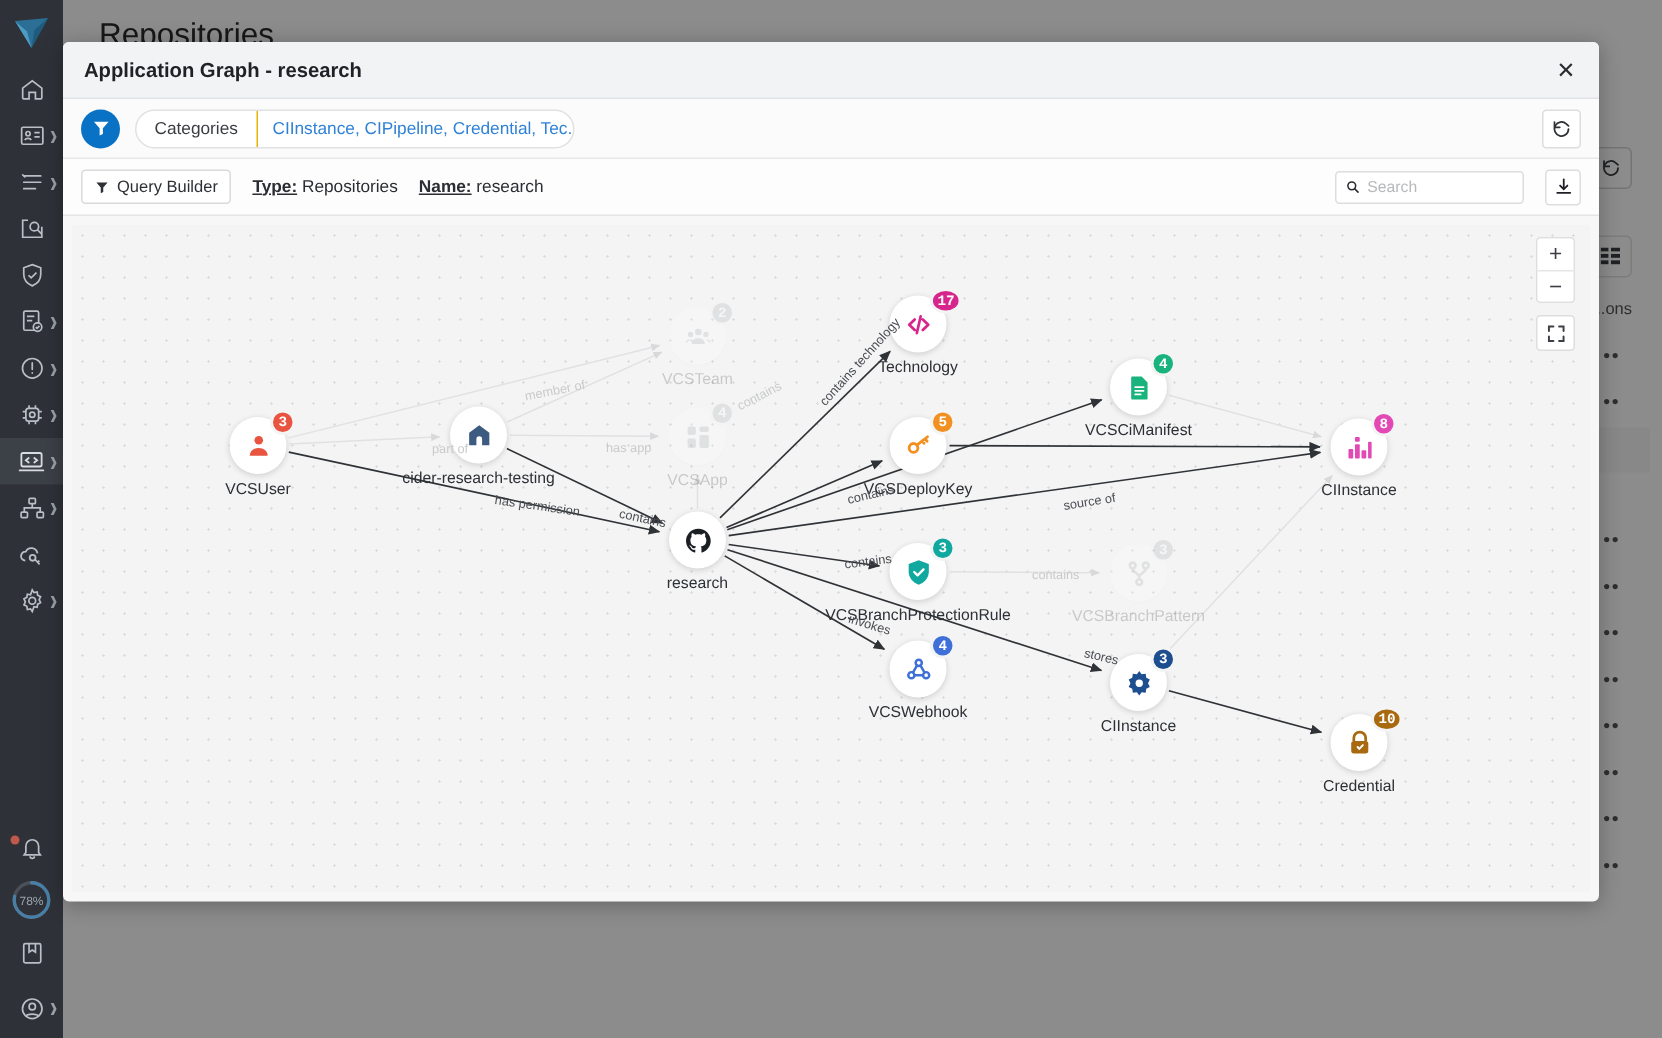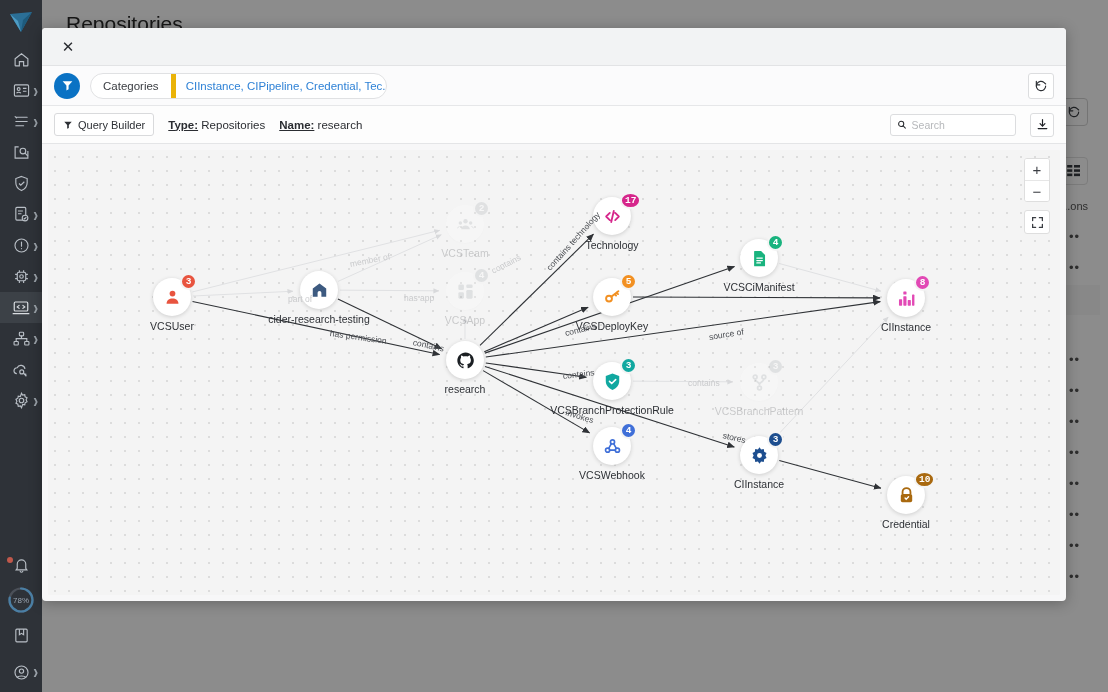--- a/index.html
+++ b/index.html
@@ -101,21 +101,21 @@
     display: flex; align-items: center; justify-content: center;
     flex: 0 0 26px;
   }
   .pill {
     display: flex; align-items: center; height: 26px;
     background: #ffffff; border: 1px solid #e0e1e3; border-radius: 13px;
     overflow: hidden;
   }
   .pill .seg-label {
     font-size: 11.5px; color: #3a3d42; padding: 0 12px;
-    border-right: 5px solid #eab308; line-height: 24px;
+    border-right: 1px solid #eab308; line-height: 24px;
   }
   .pill .seg-value {
     font-size: 11.5px; color: #2f82d6; padding: 0 8px 0 10px; line-height: 24px;
     display: flex; align-items: center; gap: 8px;
     max-width: 210px; white-space: nowrap; overflow: hidden;
   }
   .caret { font-size: 8px; color: #32373d; }
   .filter-spacer { flex: 1; }
   .reset-btn {
     width: 26px; height: 26px; border: 1px solid #dcdddf; border-radius: 3px;
@@ -372,20 +372,21 @@
           <circle cx="12" cy="10" r="3"></circle>
           <path d="M5.8 19c1.4-2.7 10.9-2.7 12.4 0"></path>
         </svg>
       <span class="chev">❱</span>
     </div>
   </div>
 
   <div class="modal">
 
     <div class="modal-title-bar">
+      <div class="modal-title">Application Graph - research</div>
       <button class="close-btn">✕</button>
     </div>
 
     <div class="filter-bar">
       <div class="filter-circle">
         <svg width="13" height="13" viewBox="0 0 24 24">
             <path d="M3 4h18l-7 8v7l-4 2v-9z" fill="#ffffff"></path>
           </svg>
       </div>
 

